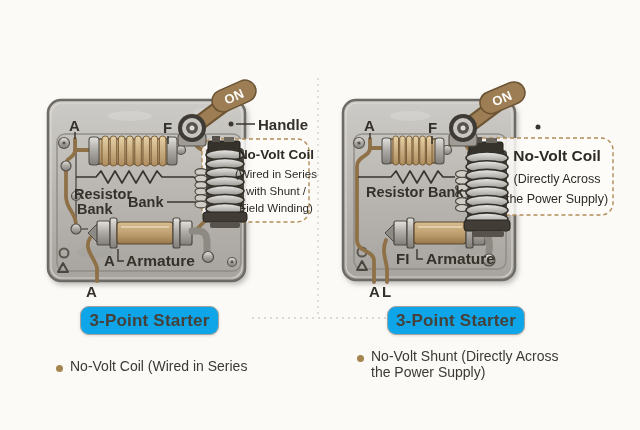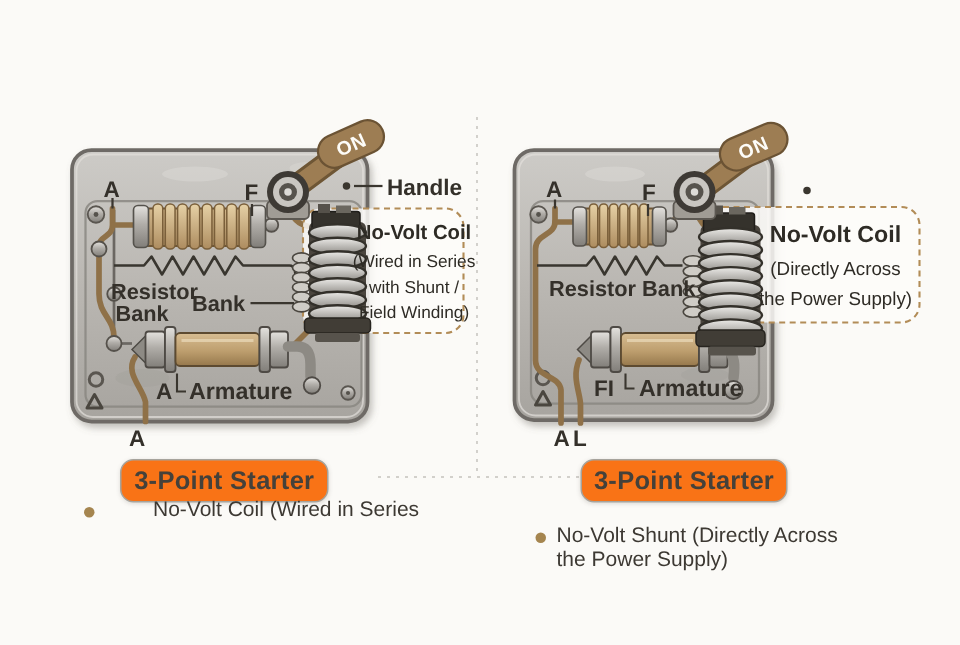--- a/index.html
+++ b/index.html
@@ -18,32 +18,32 @@
   .f12 { font-size:12.5px; }
   .f13 { font-size:13.5px; }
   .f14 { font-size:14.5px; }
   .f15 { font-size:15px; }
   .f16 { font-size:15.5px; }
   .on-txt { font-size:13px; font-weight:700; fill:#fdfcf8; letter-spacing:.5px; }
   .callout-t { fill:#2e2b25; }
 
   .title-box {
     position:absolute; height:27px;
-    background:#f97316;
+    background:#0ea5e9;
     border:1.5px solid #a6a39c;
     border-radius:9px;
     box-shadow:0 1px 3px rgba(90,85,75,.18);
     display:flex; align-items:center; justify-content:center;
     font-size:17px; font-weight:600; color:#45413a; letter-spacing:.2px;
   }
   .tb-left  { left:80px;  top:306px; width:137px; }
   .tb-right { left:387px; top:306px; width:136px; }
 
   .bullet-row { position:absolute; display:flex; align-items:flex-start; }
-  .br-left  { left:56px;  top:332px;gap:32px; }
+  .br-left  { left:56px;  top:359px; }
   .br-right { left:357px; top:349px; }
   .bullet-dot {
     width:7px; height:7px; border-radius:50%;
     background:#a5854f; margin:6px 7px 0 0; flex:0 0 auto;
   }
   .bullet-text { font-size:14px; line-height:15.5px; color:#3d3933; }
 </style>
 </head>
 <body>
 

